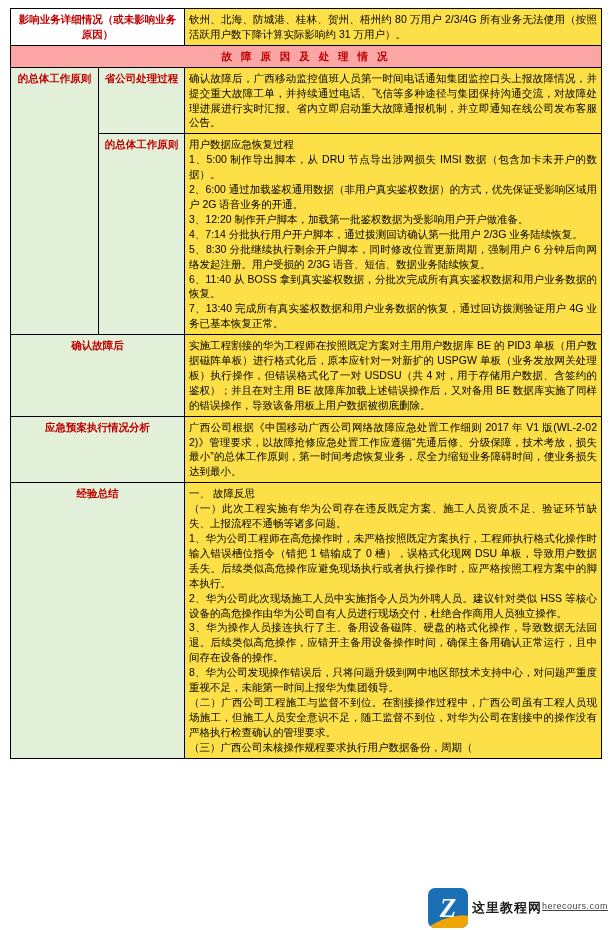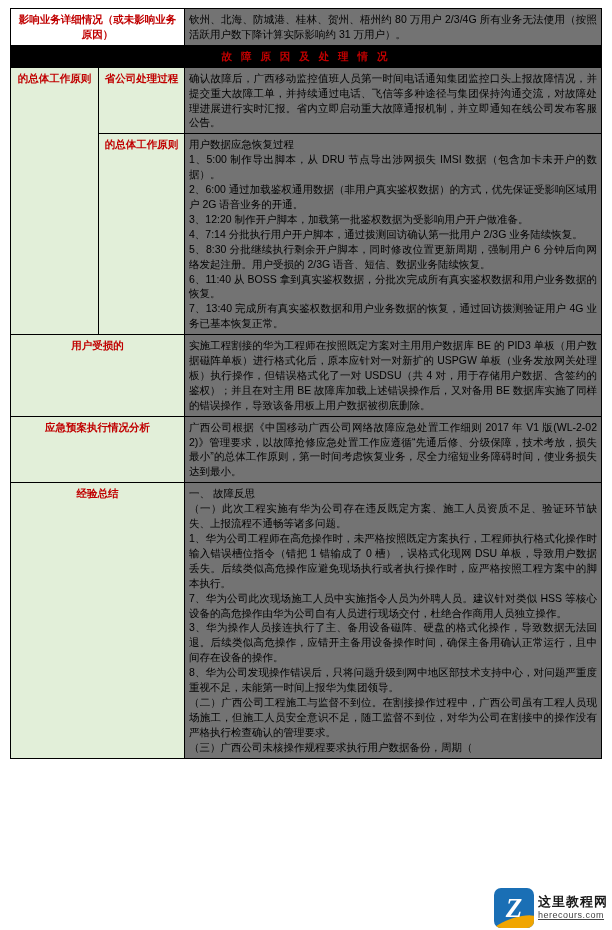--- a/index.html
+++ b/index.html
@@ -43,29 +43,29 @@
     background: #e2efd9;
     font-size: 10.5px;
     line-height: 1.4;
   }
   td.label.plain {
     background: #ffffff;
   }
   td.section-title {
     text-align: center;
     vertical-align: middle;
-    background: #000000;
+    background: #fca5a5;
     color: #c00000;
     font-weight: bold;
     font-size: 12.5px;
     letter-spacing: 3px;
     padding: 5px 0;
   }
   td.body {
-    background: #737373;
+    background: #fde047;
     text-align: justify;
   }
   td.body p {
     margin: 0;
     text-indent: 0;
   }
   .col-a { width: 88px; }
   .col-b { width: 86px; }
 
   
@@ -102,21 +102,20 @@
     left: -6px;
     bottom: -10px;
     width: 54px;
     height: 20px;
     background: #f0a500;
     transform: rotate(-18deg);
     border-radius: 50% 50% 0 0;
   }
   .wm-text {
     display: flex;
-    flex-direction: column;
     line-height: 1.15;
   }
   .wm-text .t1 {
     font-size: 13px;
     font-weight: bold;
     color: #1a1a1a;
     letter-spacing: 1px;
   }
   .wm-text .t2 {
     font-size: 9px;
@@ -160,36 +159,36 @@
         <p>2、6:00 通过加载鉴权通用数据（非用户真实鉴权数据）的方式，优先保证受影响区域用户 2G 语音业务的开通。</p>
         <p>3、12:20 制作开户脚本，加载第一批鉴权数据为受影响用户开户做准备。</p>
         <p>4、7:14 分批执行用户开户脚本，通过拨测回访确认第一批用户 2/3G 业务陆续恢复。</p>
         <p>5、8:30 分批继续执行剩余开户脚本，同时修改位置更新周期，强制用户 6 分钟后向网络发起注册。用户受损的 2/3G 语音、短信、数据业务陆续恢复。</p>
         <p>6、11:40 从 BOSS 拿到真实鉴权数据，分批次完成所有真实鉴权数据和用户业务数据的恢复。</p>
         <p>7、13:40 完成所有真实鉴权数据和用户业务数据的恢复，通过回访拨测验证用户 4G 业务已基本恢复正常。</p>
       </td>
     </tr>
 
     <tr>
-      <td class="label" colspan="2">用户受损的</td>
+      <td class="label" colspan="2">确认故障后</td>
       <td class="body">实施工程割接的华为工程师在按照既定方案对主用用户数据库 BE 的 PID3 单板（用户数据磁阵单板）进行格式化后，原本应针对一对新扩的 USPGW 单板（业务发放网关处理板）执行操作，但错误格式化了一对 USDSU（共 4 对，用于存储用户数据、含签约的鉴权）；并且在对主用 BE 故障库加载上述错误操作后，又对备用 BE 数据库实施了同样的错误操作，导致该备用板上用户数据被彻底删除。</td>
     </tr>
 
     <tr>
       <td class="label" colspan="2">应急预案执行情况分析</td>
       <td class="body">广西公司根据《中国移动广西公司网络故障应急处置工作细则 2017 年 V1 版(WL-2-022)》管理要求，以故障抢修应急处置工作应遵循“先通后修、分级保障，技术考放，损失最小”的总体工作原则，第一时间考虑恢复业务，尽全力缩短业务障碍时间，使业务损失达到最小。</td>
     </tr>
 
     <tr>
       <td class="label" colspan="2">经验总结</td>
       <td class="body">
         <p>一、 故障反思</p>
         <p>（一）此次工程实施有华为公司存在违反既定方案、施工人员资质不足、验证环节缺失、上报流程不通畅等诸多问题。</p>
         <p>1、华为公司工程师在高危操作时，未严格按照既定方案执行，工程师执行格式化操作时输入错误槽位指令（错把 1 错输成了 0 槽），误格式化现网 DSU 单板，导致用户数据丢失。后续类似高危操作应避免现场执行或者执行操作时，应严格按照工程方案中的脚本执行。</p>
-        <p>7、华为公司此次现场施工人员中实施指令人员为外聘人员。建议针对类似 HSS 等核心设备的高危操作由华为公司自有人员进行现场交付，杜绝合作商用人员独立操作。</p>
+        <p>2、华为公司此次现场施工人员中实施指令人员为外聘人员。建议针对类似 HSS 等核心设备的高危操作由华为公司自有人员进行现场交付，杜绝合作商用人员独立操作。</p>
         <p>3、华为操作人员接连执行了主、备用设备磁阵、硬盘的格式化操作，导致数据无法回退。后续类似高危操作，应错开主备用设备操作时间，确保主备用确认正常运行，且中间存在设备的操作。</p>
         <p>8、华为公司发现操作错误后，只将问题升级到网中地区部技术支持中心，对问题严重度重视不足，未能第一时间上报华为集团领导。</p>
         <p>（二）广西公司工程施工与监督不到位。在割接操作过程中，广西公司虽有工程人员现场施工，但施工人员安全意识不足，随工监督不到位，对华为公司在割接中的操作没有严格执行检查确认的管理要求。</p>
         <p>（三）广西公司未核操作规程要求执行用户数据备份，周期（</p>
       </td>
     </tr>
   </tbody>
     </table>
 
   <div class="wm">

